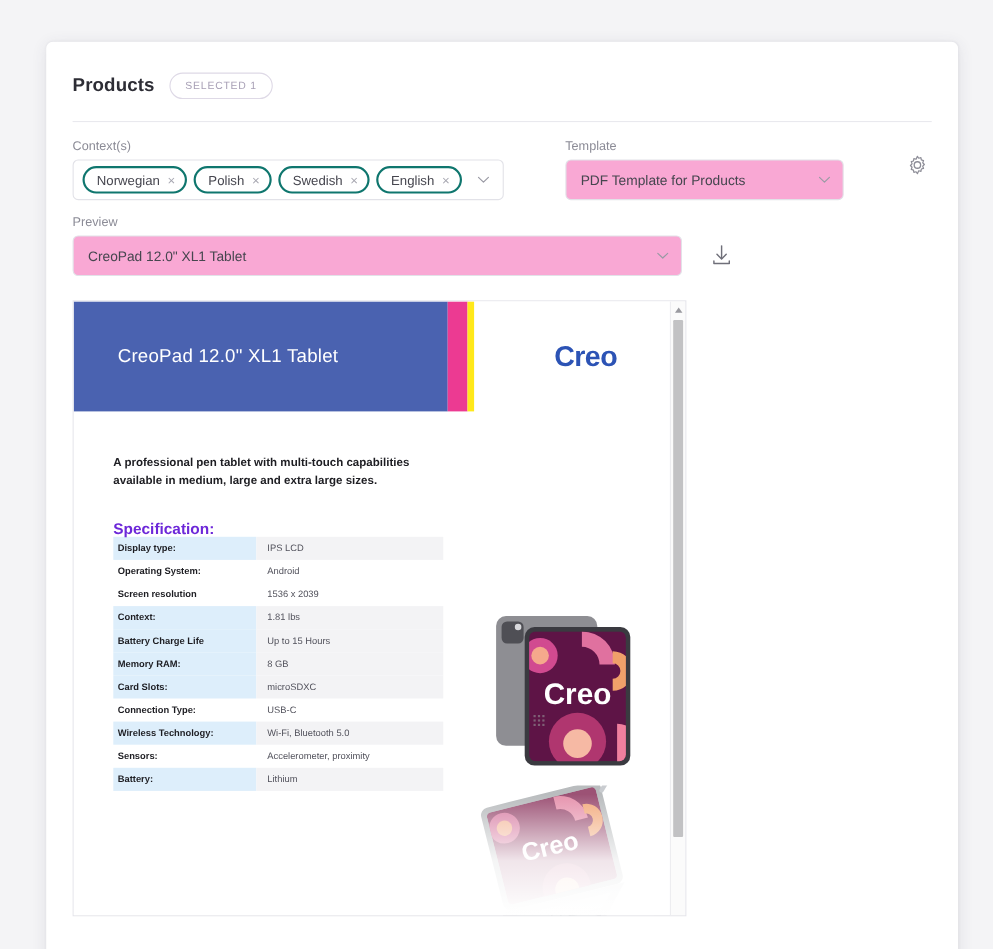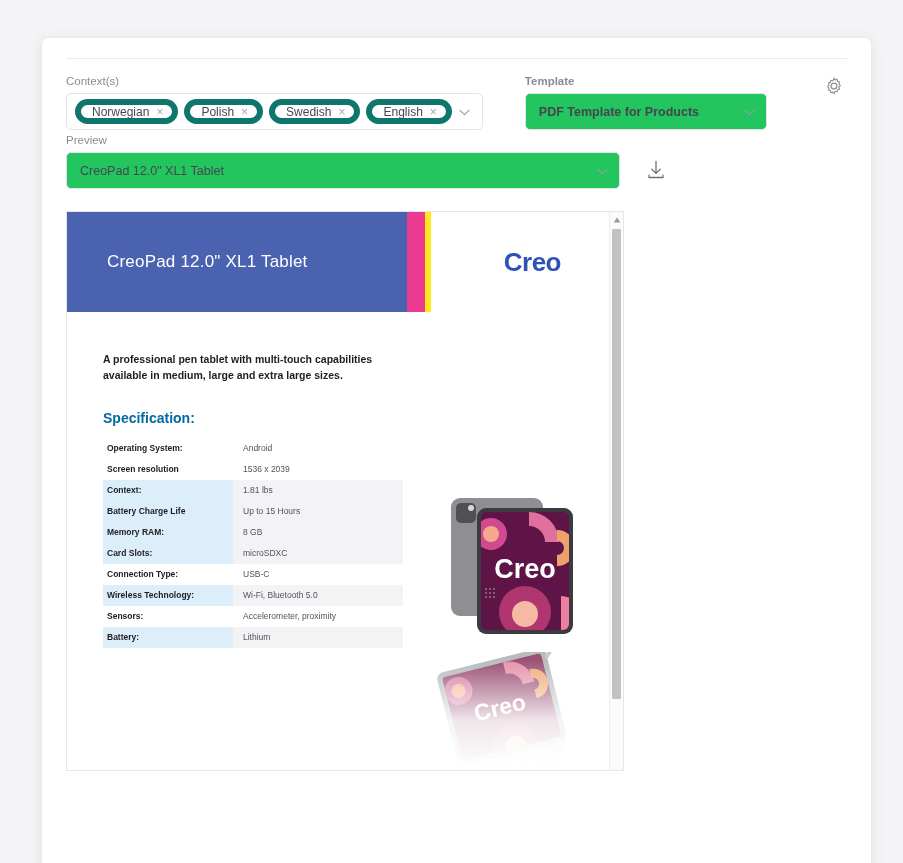--- a/index.html
+++ b/index.html
@@ -40,76 +40,76 @@
     background: #fff;
     white-space: nowrap;
   }
   .divider {
     margin: 20px 24px 0 24px;
     height: 1px; background: #e9e9ee;
   }
 
   
   .form-row {
-    display: flex; align-items: flex-start;
+    display: flex; align-items: center;
     padding: 0 24px; margin-top: 16px; gap: 42px;
   }
   .field-label {
     font-size: 11.5px; color: #8b8b96;
     margin-bottom: 6px; display: block;
   }
   .ctx-group { width: 452px; }
-  .tpl-group { width: 292px; font-weight: bold; }
+  .tpl-group { margin-left: 14px; width: 292px; }
 
   .chips-box {
     border: 1px solid #e2e2e8;
     border-radius: 5px;
     background: #fff;
     height: 37px;
     display: flex; align-items: center;
     padding: 0 4px 0 8px;
   }
   .chips { display: flex; align-items: center; gap: 6px; flex: 1; }
   .chip {
     display: inline-flex; align-items: center; gap: 7px;
-    border: 6px solid #0f766e;
+    border: 2px solid #0f766e;
     border-radius: 16px;
     height: 25px; padding: 0 9px 0 11px;
     font-size: 12px; color: #46464f;
     background: #fff;
     white-space: nowrap;
   }
   .chip .x {
     color: #a6a6b0; font-size: 12px; line-height: 1;
     cursor: pointer;
   }
   .caret {
     width: 26px; text-align: center; color: #9a9aa4;
     font-size: 11px; cursor: pointer; flex: none;
   }
 
   .select-box {
     border: 1px solid #e2e2e8;
     border-radius: 5px;
-    background: #22c55e; height: 37px;
+    background: #f9a8d4; height: 37px;
     display: flex; align-items: center;
     padding: 0 4px 0 13px;
     font-size: 12.5px; color: #46464f;
     cursor: pointer;
   }
   .select-box .val { flex: 1; overflow: hidden; white-space: nowrap; }
 
   .gear-btn {
     margin-left: 14px; margin-bottom: 7px;
     width: 24px; height: 24px;
     cursor: pointer; flex: none;
   }
 
   
-  .preview-row { padding: 0 24px; margin-top: 4px; display: flex; align-items: flex-end; gap: 10px; }
+  .preview-row { padding: 0 24px; margin-top: 14px; display: flex; align-items: flex-end; gap: 10px; }
   .preview-group { width: 554px; }
   .dl-btn {
     margin-left: 16px; margin-bottom: 6px;
     width: 22px; height: 24px; cursor: pointer; flex: none;
   }
 
   
   .preview-wrap {
     position: relative;
     margin: 22px 0 0 24px;
@@ -142,22 +142,22 @@
     color: #2c53b5; font-size: 26px; font-weight: bold;
     letter-spacing: -.5px;
   }
 
   .doc-body { padding: 40px 34px 0 36px; position: relative; }
   .doc-desc {
     font-size: 10.5px; font-weight: bold; color: #1d1d22;
     line-height: 1.5; width: 300px;
   }
   .doc-spec-title {
-    color: #0369a1; font-size: 14px; font-weight: bold;
-    margin: 26px 0 12px 0;
+    color: #6d28d9; font-size: 14px; font-weight: bold;
+    margin: 26px 0 0 0;
   }
   .spec-table { width: 300px; border-collapse: collapse; }
   .spec-table td {
     font-size: 8.5px; padding: 5px 0 5px 4px; height: 21px;
     vertical-align: middle;
   }
   .spec-table td.k { width: 130px; font-weight: bold; color: #1d1d22; }
   .spec-table td.v { color: #52525c; padding-left: 10px; }
   .spec-table tr.alt td.k { background: #ddeefb; }
   .spec-table tr.alt td.v { background: #f3f3f5; }
@@ -193,20 +193,24 @@
     top: 17px; height: 470px;
     background: #c2c2c4; border-radius: 1px;
     cursor: pointer;
   }
 </style>
 </head>
 <body>
 
 <div class="card">
 
+  <div class="card-header">
+    <div class="page-title">Products</div>
+    <div class="badge">SELECTED 1</div>
+  </div>
   <div class="divider"></div>
 
   <div class="form-row">
     <div class="ctx-group">
       <span class="field-label">Context(s)</span>
       <div class="chips-box">
         <div class="chips">
           <span class="chip">
             <span>Norwegian</span>
             <span class="x">×</span>
@@ -283,20 +287,24 @@
         <div class="banner-title">CreoPad 12.0" XL1 Tablet</div>
         <div class="brand-logo">Creo</div>
       </div>
 
       <div class="doc-body">
         <div class="doc-desc">A professional pen tablet with multi-touch capabilities available in medium, large and extra large sizes.</div>
         <div class="doc-spec-title">Specification:</div>
 
         <table class="spec-table">
           <tbody>
+            <tr class="alt">
+              <td class="k">Display type:</td>
+              <td class="v">IPS LCD</td>
+            </tr>
             <tr>
               <td class="k">Operating System:</td>
               <td class="v">Android</td>
             </tr>
             <tr>
               <td class="k">Screen resolution</td>
               <td class="v">1536 x 2039</td>
             </tr>
             <tr class="alt">
               <td class="k">Context:</td>

